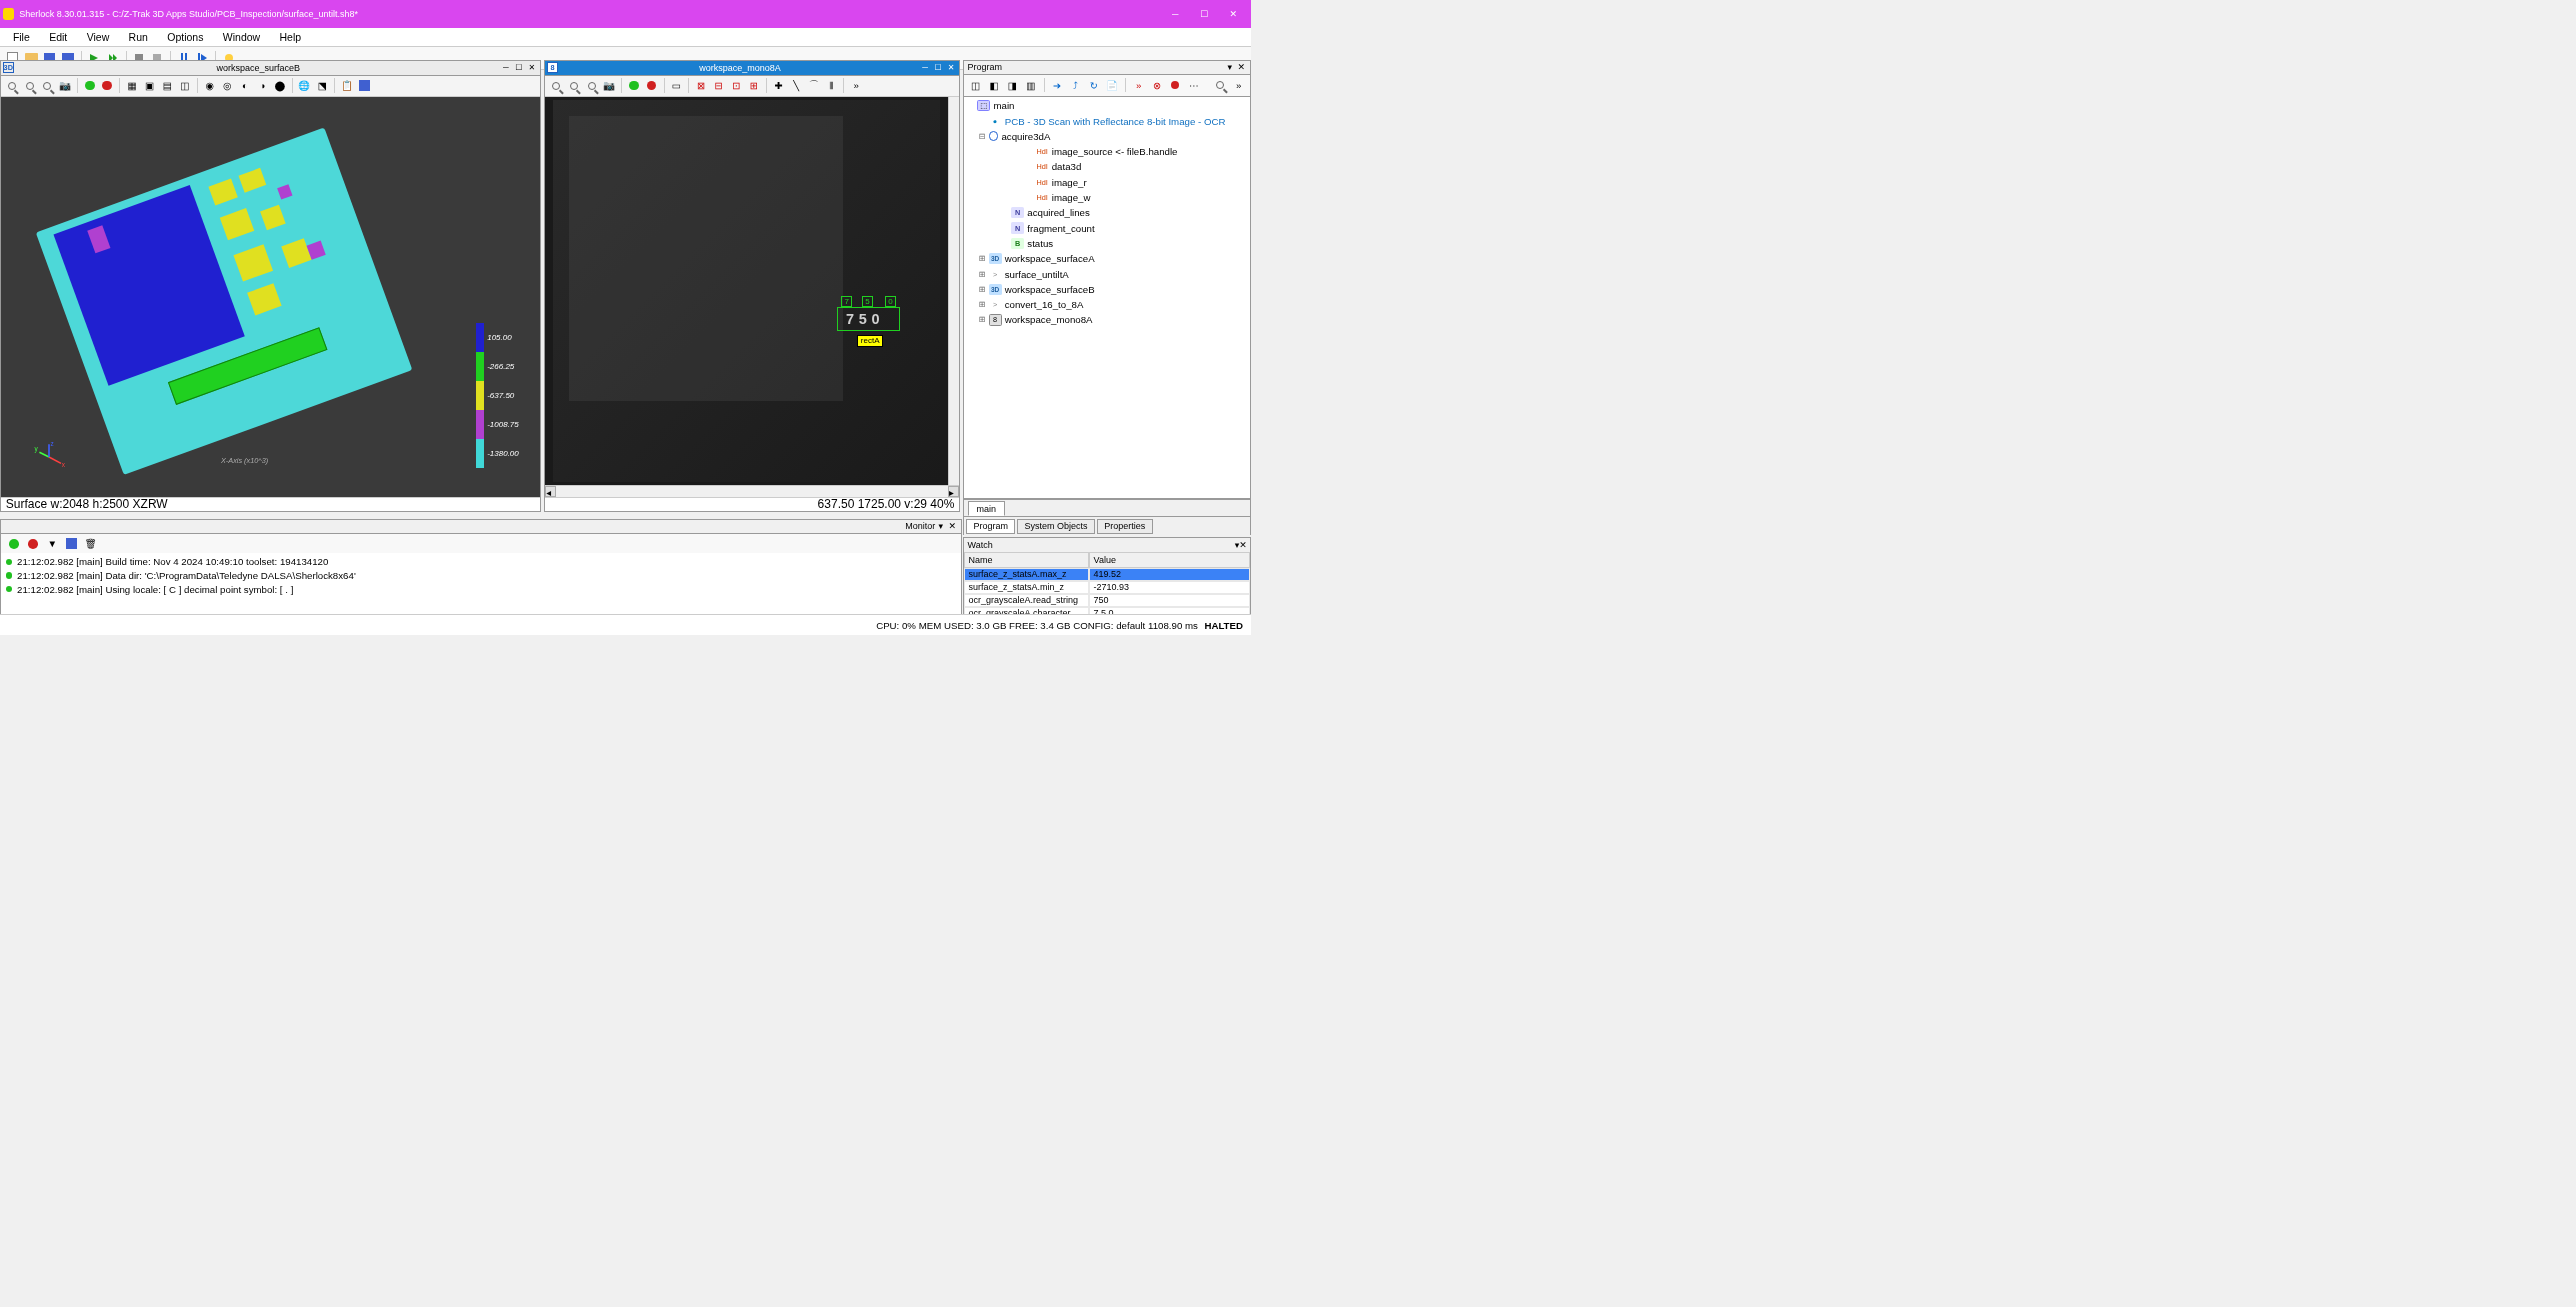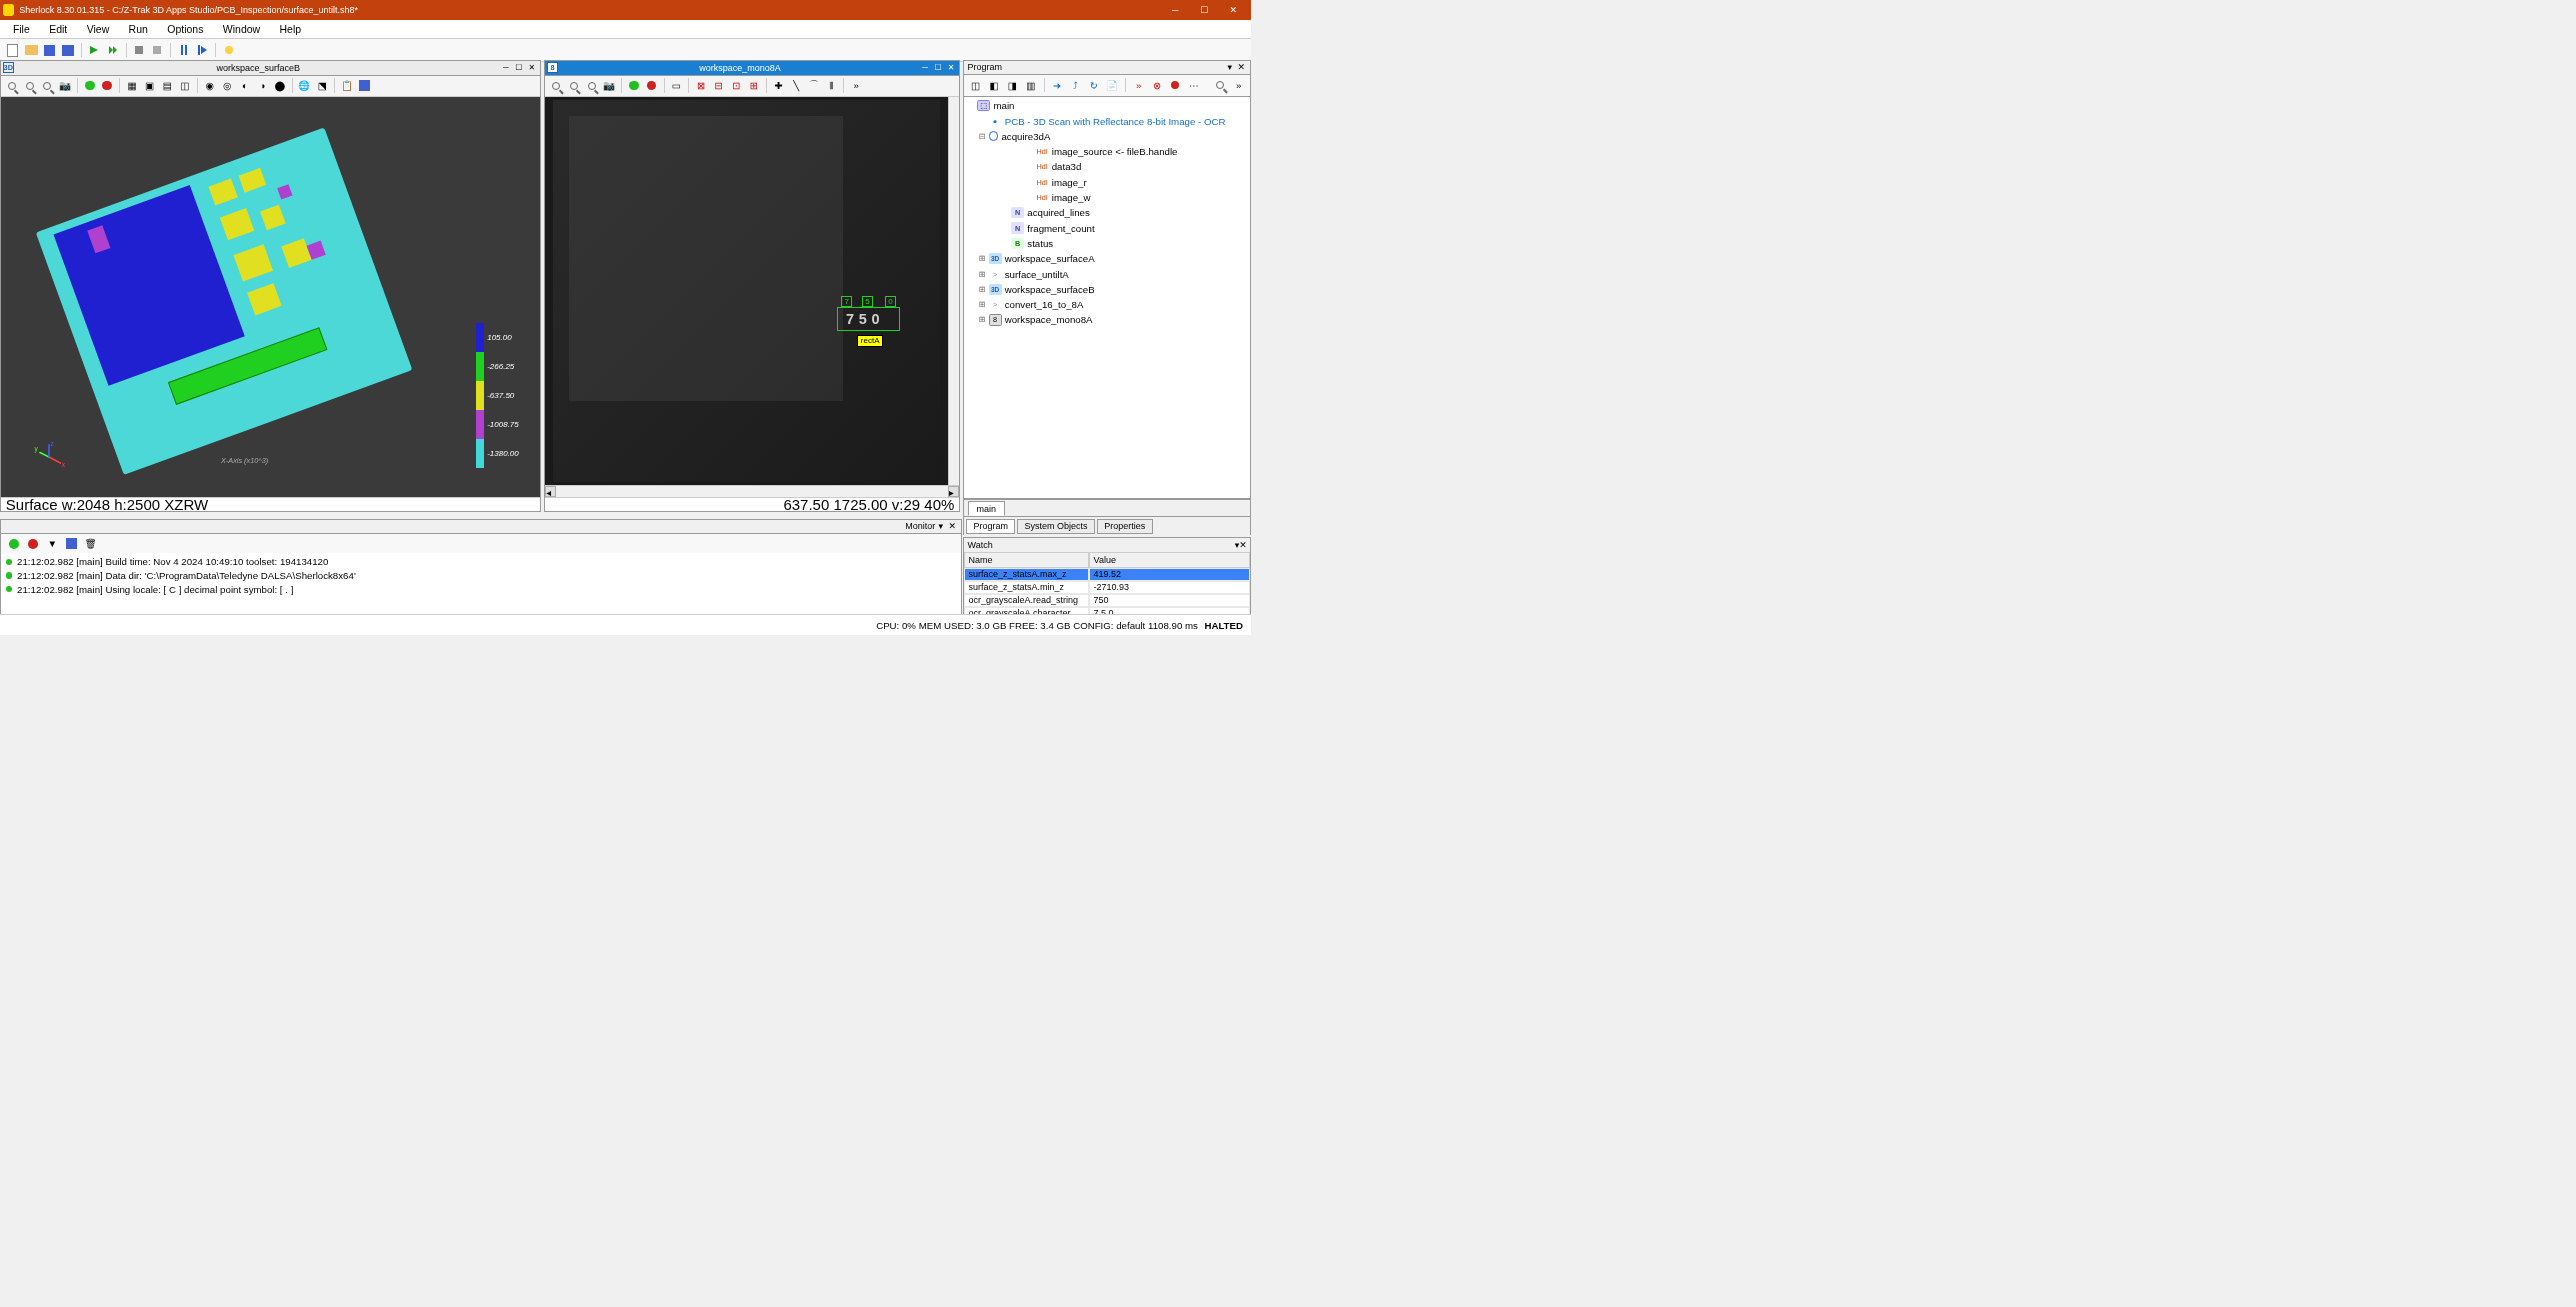--- a/index.html
+++ b/index.html
@@ -1,19 +1,19 @@
 <!DOCTYPE html>
 <html style="font-size:13px"><head>
 <meta charset="utf-8">
 <style>
 * { box-sizing: border-box; margin: 0; padding: 0; font-family: 'Segoe UI', Tahoma, sans-serif; }
 body { background: #f0f0f0; width: 1251px; height: 635px; overflow: hidden; position: relative; font-size: 9.7px; }
 
 
-.titlebar { background: #c2410c; color: #fff; height: 20px; display: flex; align-items: center; padding: 0 3.2px; font-size: 9px; }
+.titlebar { background: #d946ef; color: #fff; height: 28px; display: flex; align-items: center; padding: 0 3.2px; font-size: 9px; }
 .titlebar .icon { width: 11.3px; height: 11.3px; background: #ffd700; border-radius: 2.4px; margin-right: 4.8px; }
 .titlebar .title { flex: 1; }
 .titlebar .winbtns { display: flex; gap: 0; }
 .titlebar .winbtn { width: 29px; height: 18px; display: flex; align-items: center; justify-content: center; cursor: pointer; }
 
 
 .menubar { background: #fff; border-bottom: 0.8px solid #ccc; height: 19.4px; display: flex; align-items: center; padding: 0 3.2px; font-size: 10.5px; }
 .menubar .menuitem { padding: 3.2px 9.7px; cursor: pointer; }
 
 
@@ -29,21 +29,21 @@
 .vp-left { width: 541px; height: 452px; }
 .vp-right { width: 416px; height: 452px; margin-left: 3.2px; }
 .vp-titlebar { height: 14.5px; background: #ebebeb; border-bottom: 0.8px solid #999; display: flex; align-items: center; font-size: 9px; padding: 0 1.6px; }
 .vp-titlebar.active { background: #1a7fd0; color: #fff; }
 .vp-titlebar .vp-icon { width: 11.3px; height: 11.3px; margin-right: 3.2px; display: flex; align-items: center; justify-content: center; font-size: 7.3px; }
 .vp-titlebar .vp-title { flex: 1; text-align: center; }
 .vp-titlebar .vp-wbtn { width: 13px; height: 11.3px; display: flex; align-items: center; justify-content: center; cursor: pointer; font-size: 8px; }
 .vp-toolbar { height: 21px; background: #f4f4f4; border-bottom: 0.8px solid #ccc; display: flex; align-items: center; padding: 0 3.2px; gap: 1.6px; }
 .vp-canvas { flex: 1; background: #3a3a3a; position: relative; overflow: hidden; }
 .vp-canvas.pcb2d { background: #1a1a1a; }
-.vp-status { height: 14.5px; background: #fff; border-top: 0.8px solid #ccc; display: flex; align-items: center; padding: 0 4.8px; font-size: 15px; }
+.vp-status { height: 14.5px; background: #fff; border-top: 0.8px solid #ccc; display: flex; align-items: center; padding: 0 4.8px; font-size: 12px; }
 .vp-status .right { margin-left: auto; }
 
 
 .pcb3d { position: absolute; left: 40px; top: 40px; width: 387px; height: 339px; transform: rotate(-20deg); }
 .pcb-board { position: absolute; left: 32px; top: 32px; width: 307px; height: 258px; background: #4dd8d8; border-radius: 3.2px; }
 .pcb-chip { position: absolute; left: 48px; top: 40px; width: 145px; height: 161px; background: #2020d0; }
 .pcb-comp { position: absolute; background: #e0e020; }
 .pcb-comp.purple { background: #b040d0; }
 .pcb-conn { position: absolute; left: 105px; top: 218px; width: 161px; height: 24px; background: #20d020; border: 1.6px solid #108010; }
 .colorbar { position: absolute; right: 8px; top: 226px; width: 56px; }

